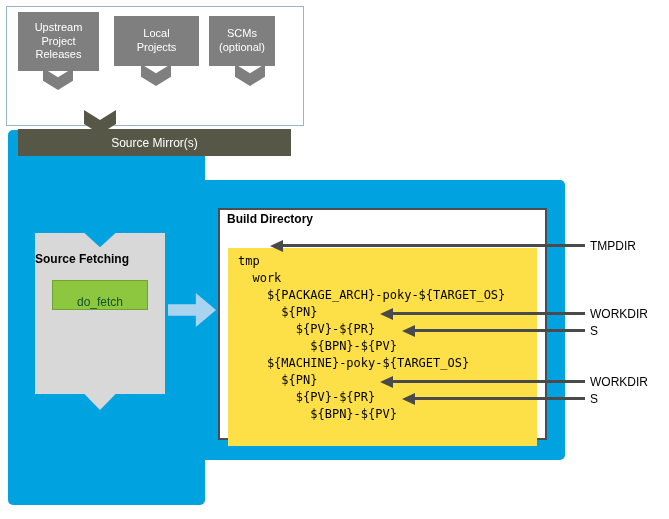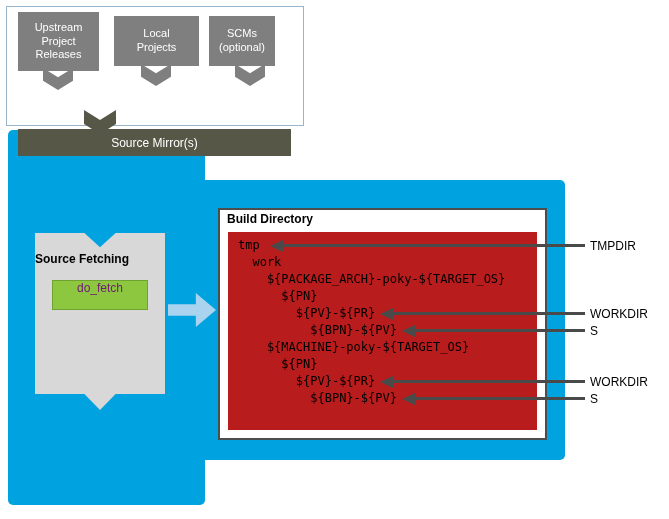--- a/index.html
+++ b/index.html
@@ -16,30 +16,30 @@
   .mirror-bar{background:#575747;color:#ffffff;display:flex;align-items:center;
               justify-content:center;font-size:12px;margin-top:45px;}
 
   
   .blue{background:#00a3e0;border-radius:5px;}
   .bb-title{font-size:13px;font-weight:bold;color:#000;}
 
   .fetch-panel{background:#d8d8d8;
     clip-path:polygon(0 0,38% 0,50% 8%,62% 0,100% 0,100% 91%,62% 91%,50% 100%,38% 91%,0 91%);}
   .fetch-title{font-size:12px;font-weight:bold;text-align:left;}
-  .task{background:#8dc63f;border:1px solid #6fa22e;display:flex;align-items:flex-start;
-        justify-content:center;font-size:12px;color:#701a75;}
+  .task{background:#8dc63f;border:1px solid #6fa22e;display:flex;align-items:flex-end;
+        justify-content:center;font-size:12px;color:#14532d;}
 
   .big-arrow{background:#a9d3ee;
     clip-path:polygon(0 33%,58% 33%,58% 0,100% 50%,58% 100%,58% 67%,0 67%);}
 
   
   .build-box{background:#ffffff;border:2px solid #4d4d4d;box-sizing:border-box;}
   .build-title{font-size:12px;font-weight:bold;}
-  .tree-panel{background:#b91c1c;padding:5px 0 0 10px;box-sizing:border-box;}
+  .tree-panel{background:#fde047;padding:5px 0 0 10px;box-sizing:border-box;margin-top:16px;}
   .tree-panel div{font-family:"DejaVu Sans Mono",monospace;font-size:12px;
                   line-height:17px;white-space:pre;color:#000;}
 
   
   .arrow-shaft{position:absolute;height:3px;background:#4a4a4a;}
   .arrow-head{position:absolute;width:0;height:0;border-top:6px solid transparent;
               border-bottom:6px solid transparent;border-right:13px solid #4a4a4a;}
   .ann-label{font-size:12px;color:#000;line-height:14px;}
 </style>
 </head>

